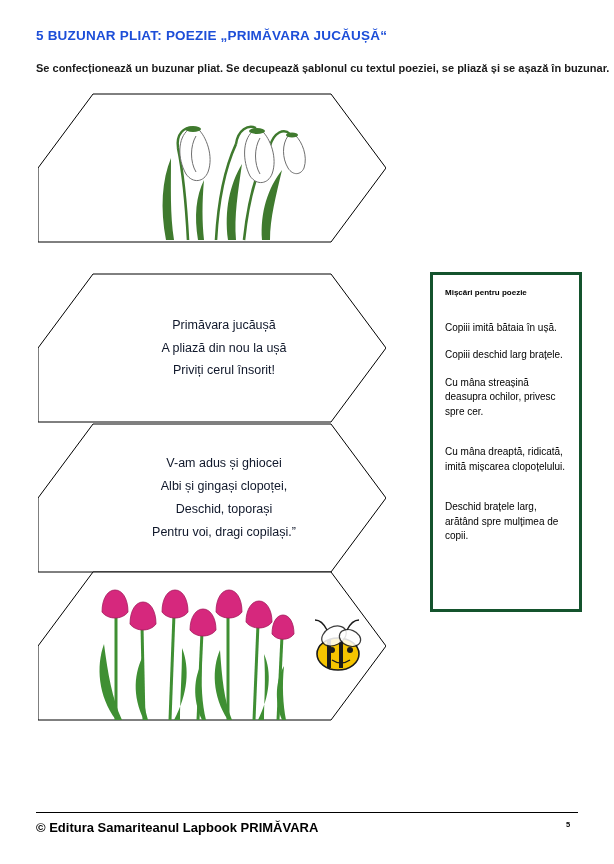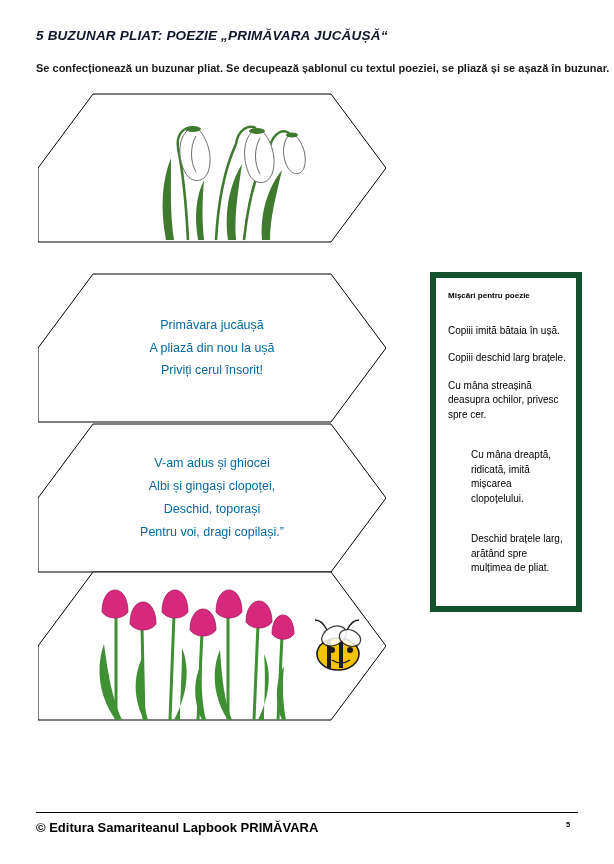--- a/index.html
+++ b/index.html
@@ -21,22 +21,21 @@
     padding: 0;
   }
   
   .title {
     position: absolute;
     left: 36px;
     top: 28px;
     font-size: 13.5px;
     font-weight: bold;
     letter-spacing: 0.2px;
-    color: #0f172a;
-    font-style: italic;
+    color: #1d4ed8;
   }
   .subtitle {
     position: absolute;
     left: 36px;
     top: 62px;
     font-size: 11px;
     font-weight: bold;
     color: #1a1a1a;
   }
   
@@ -59,31 +58,31 @@
     top: 0;
     display: block;
   }
   .p1 { top: 0; }
   .p2 { top: 180px; }
   .p3 { top: 330px; }
   .p4 { top: 478px; }
 
   .panel-text {
     position: absolute;
-    left: 0;
+    left: 12px;
     top: 0;
     width: 348px;
     height: 152px;
     display: flex;
     flex-direction: column;
     align-items: center;
     justify-content: center;
     gap: 6px;
     font-size: 12.5px;
-    color: #0369a1;
+    color: #0f172a;
     line-height: 1.35;
     pointer-events: none;
   }
   .panel-text div { white-space: nowrap; }
 
   
   .scissors {
     position: absolute;
     left: 78px;
     top: 106px;
@@ -91,36 +90,36 @@
     height: 26px;
   }
 
   
   .sidebox {
     position: absolute;
     left: 430px;
     top: 272px;
     width: 152px;
     height: 340px;
-    border: 6px solid #14532d;
+    border: 3px solid #14532d;
     box-sizing: border-box;
     padding: 12px 10px 10px 12px;
     font-size: 8px;
     line-height: 1.45;
   }
   .sidebox h4 {
     margin: 0 0 22px 0;
     font-size: 8px;
     font-weight: bold;
   }
   .sidebox p {
     margin: 0 0 13px 0;
     font-size: 10px;
   }
-  .sidebox p.gap-before { margin-top: 26px; margin-left: 23px; }
+  .sidebox p.gap-before { margin-top: 26px; }
 
   
   .footer-rule {
     position: absolute;
     left: 36px;
     top: 812px;
     width: 542px;
     border-top: 1px solid #000;
   }
   .footer-left {
@@ -270,20 +269,20 @@
       </svg>
     </div>
   </div>
 
   <div class="sidebox">
     <h4>Mișcări pentru poezie</h4>
     <p>Copiii imită bătaia în ușă.</p>
     <p>Copiii deschid larg brațele.</p>
     <p>Cu mâna streașină deasupra ochilor, privesc spre cer.</p>
     <p class="gap-before">Cu mâna dreaptă, ridicată, imită mișcarea clopoțelului.</p>
-    <p class="gap-before">Deschid brațele larg, arătând spre mulțimea de pliat.</p>
+    <p class="gap-before">Deschid brațele larg, arătând spre mulțimea de copii.</p>
   </div>
 
   <div class="footer-rule"></div>
   <div class="footer-left">© Editura Samariteanul Lapbook PRIMĂVARA</div>
   <div class="footer-right">5</div>
 
 </div>
 
 </body></html>

